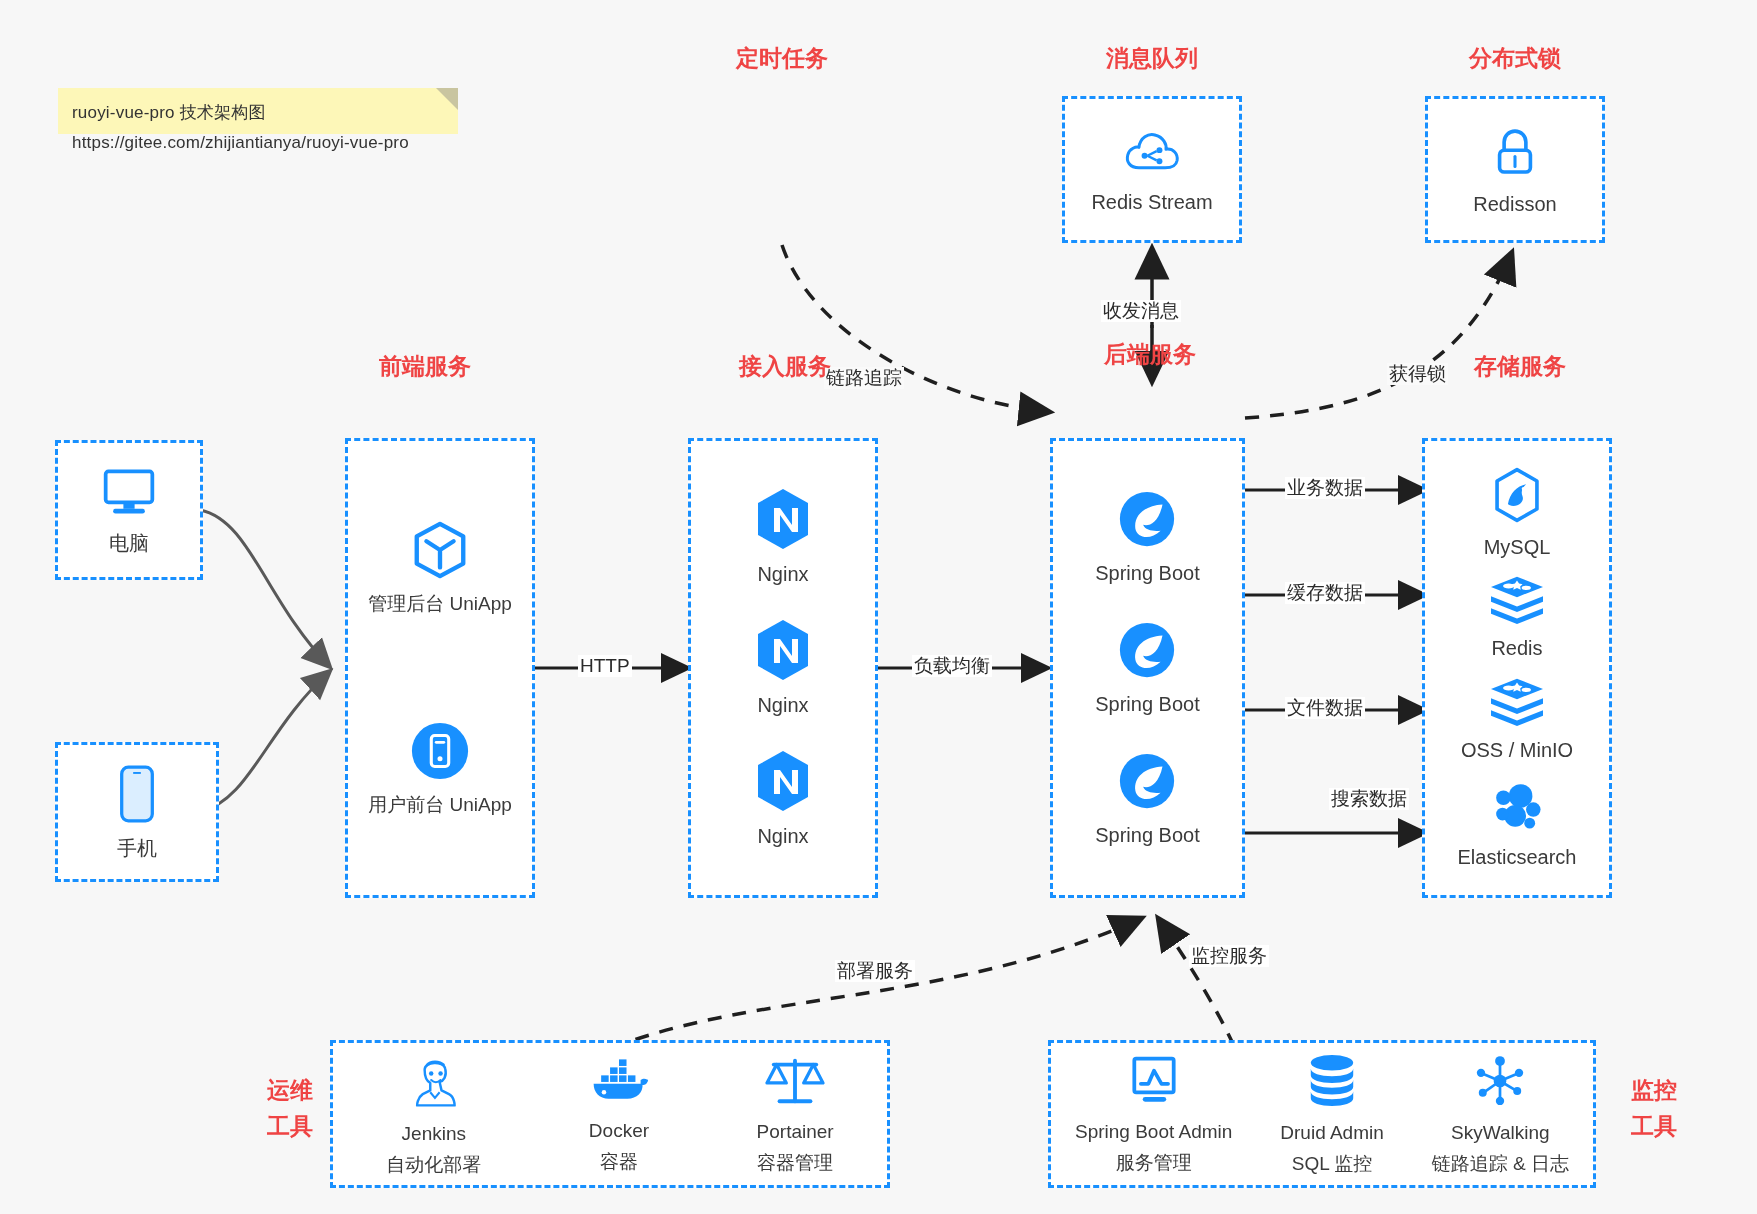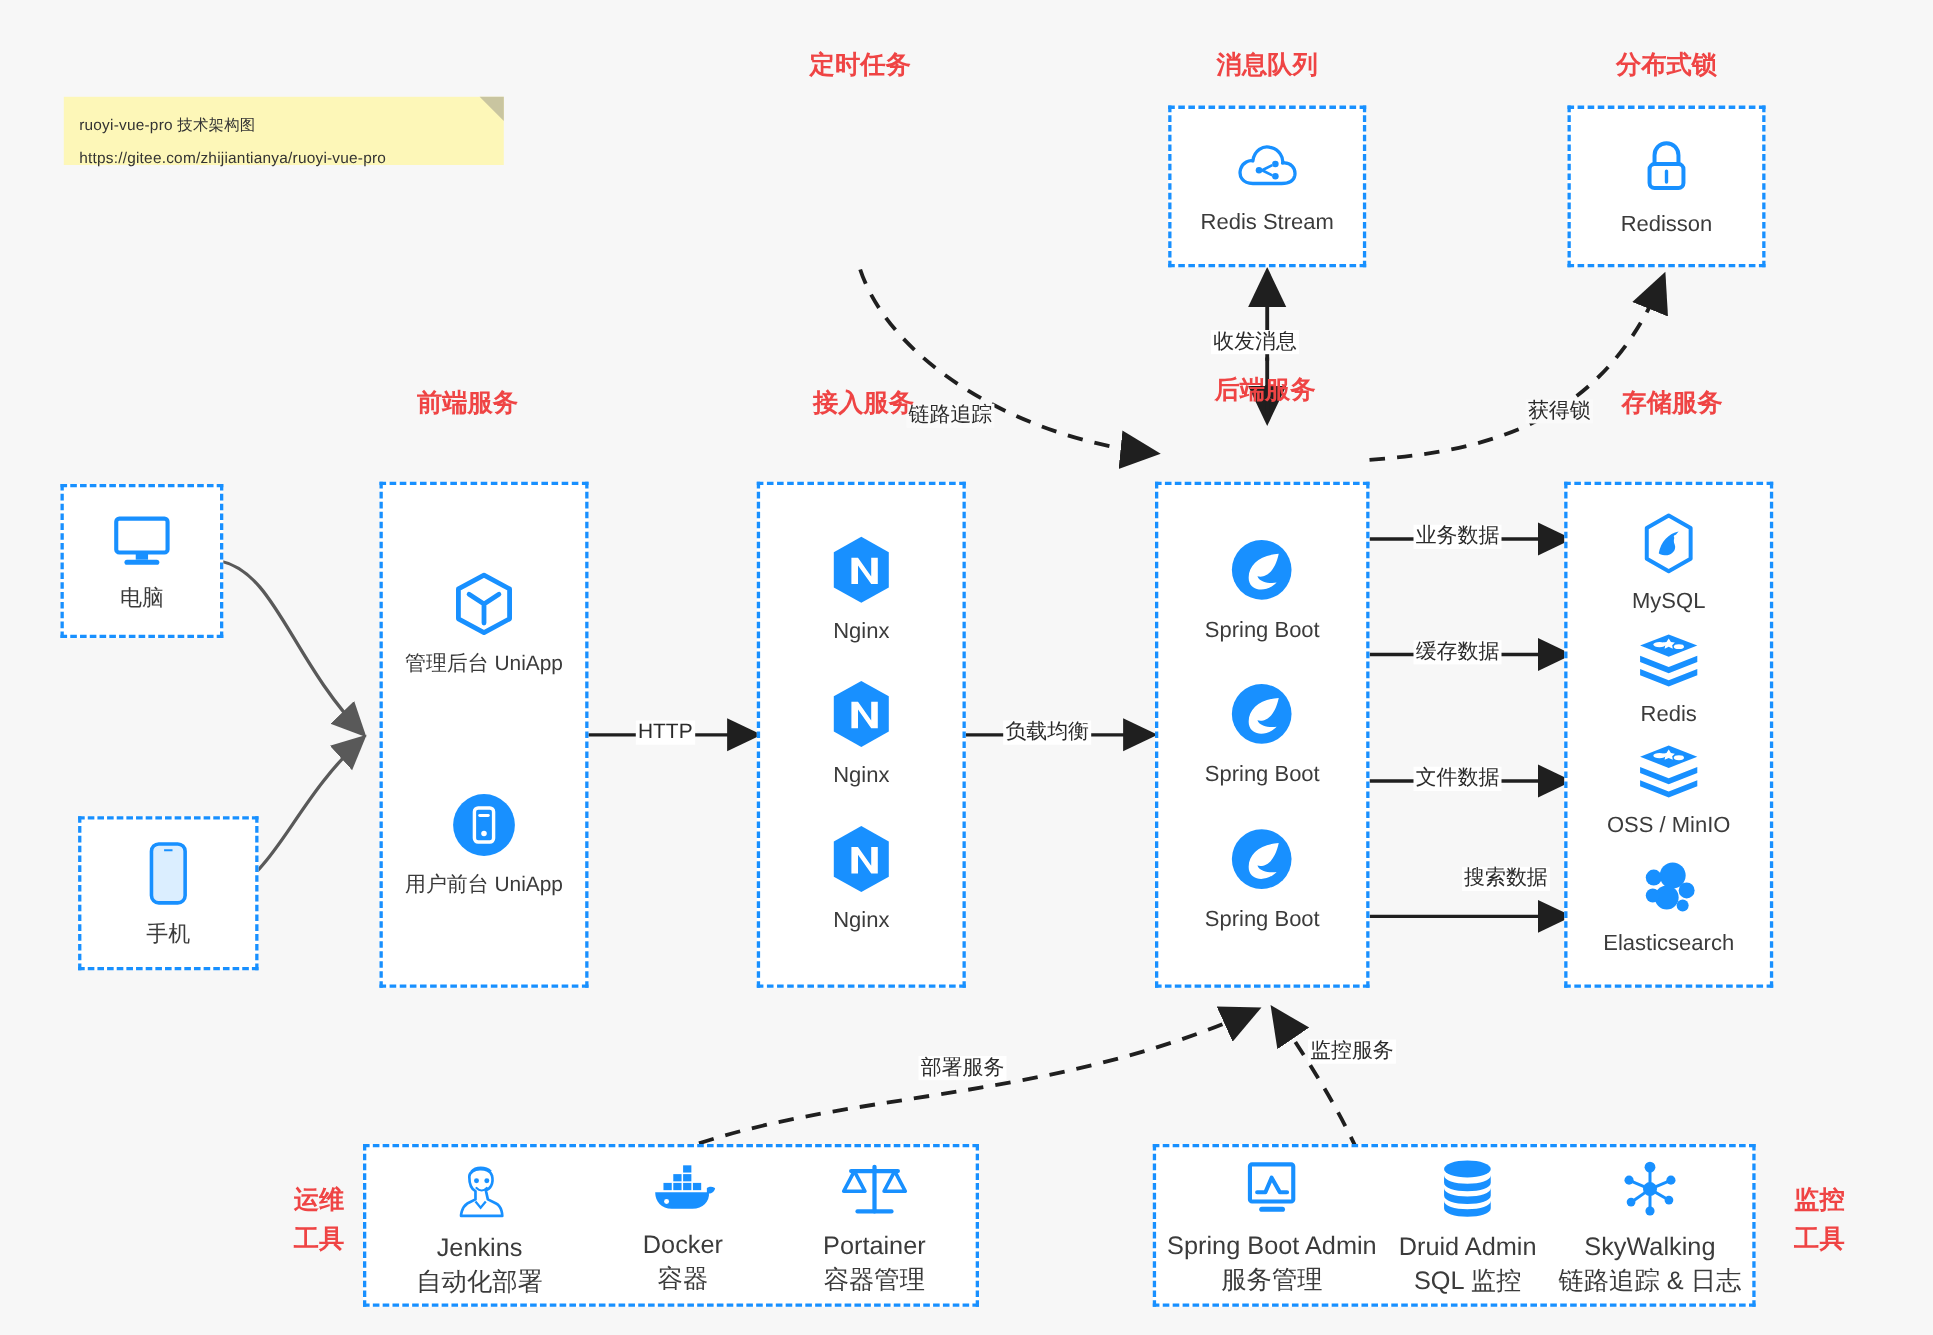--- a/index.html
+++ b/index.html
@@ -9,25 +9,25 @@
     font-family:"Liberation Sans","DejaVu Sans",sans-serif;
     color:#2b2b2b;
     position:relative;
     overflow:hidden;
   }
   #canvas{position:absolute;inset:0;}
   svg#wires{position:absolute;left:0;top:0;width:1757px;height:1214px;pointer-events:none;}
 
   
   .note{
-    position:absolute;left:58px;top:88px;width:400px;height:62px;
+    position:absolute;left:58px;top:88px;width:400px;height:46px;
     background:#fdf7b8;
     padding:10px 14px 0 14px;
     box-sizing:border-box;
-    font-size:14px;line-height:30px;color:#333;
+    font-size:17px;line-height:30px;color:#333;
     letter-spacing:.2px;
   }
   .note .fold{
     position:absolute;right:0;top:0;width:0;height:0;
     border-left:22px solid transparent;border-top:22px solid #c9c5a0;
   }
   .note-line{white-space:nowrap;}
 
   
   .box{
@@ -55,21 +55,21 @@
   
   .node{
     display:flex;flex-direction:column;align-items:center;justify-content:center;
     gap:6px;
   }
   .node .ic{display:block;}
   .node .cap{
     font-size:20px;color:#3b3b3b;white-space:nowrap;text-align:center;line-height:26px;
   }
   .node .cap.small{font-size:19px;}
-  .node .cap2{font-size:23px;color:#3b3b3b;white-space:nowrap;text-align:center;line-height:25px;}
+  .node .cap2{font-size:19px;color:#3b3b3b;white-space:nowrap;text-align:center;line-height:25px;}
 
   
   .elabel{
     position:absolute;
     background:#ffffff;
     font-size:19px;
     color:#2b2b2b;
     white-space:nowrap;
     padding:0 2px;
     line-height:22px;
@@ -163,21 +163,21 @@
         <svg width="60" height="56" viewBox="0 0 64 60">
           <rect x="7" y="8" width="50" height="33" rx="3" fill="none" stroke="#1890ff" stroke-width="4"></rect>
           <rect x="26" y="41" width="12" height="7" fill="#1890ff"></rect>
           <rect x="15" y="48" width="34" height="5" rx="2.5" fill="#1890ff"></rect>
         </svg>
       </span>
       <span class="cap">电脑</span>
     </div>
   </div>
 
-  <div class="box" style="left:71px;top:742px;width:164px;height:140px;">
+  <div class="box" style="left:55px;top:742px;width:164px;height:140px;">
     <div class="node">
       <span class="ic">
         <svg width="44" height="62" viewBox="0 0 46 64">
           <rect x="7" y="4" width="32" height="56" rx="7" fill="#dbeeff" stroke="#1890ff" stroke-width="3.4"></rect>
           <line x1="19" y1="10" x2="27" y2="10" stroke="#1890ff" stroke-width="2"></line>
         </svg>
       </span>
       <span class="cap">手机</span>
     </div>
   </div>

